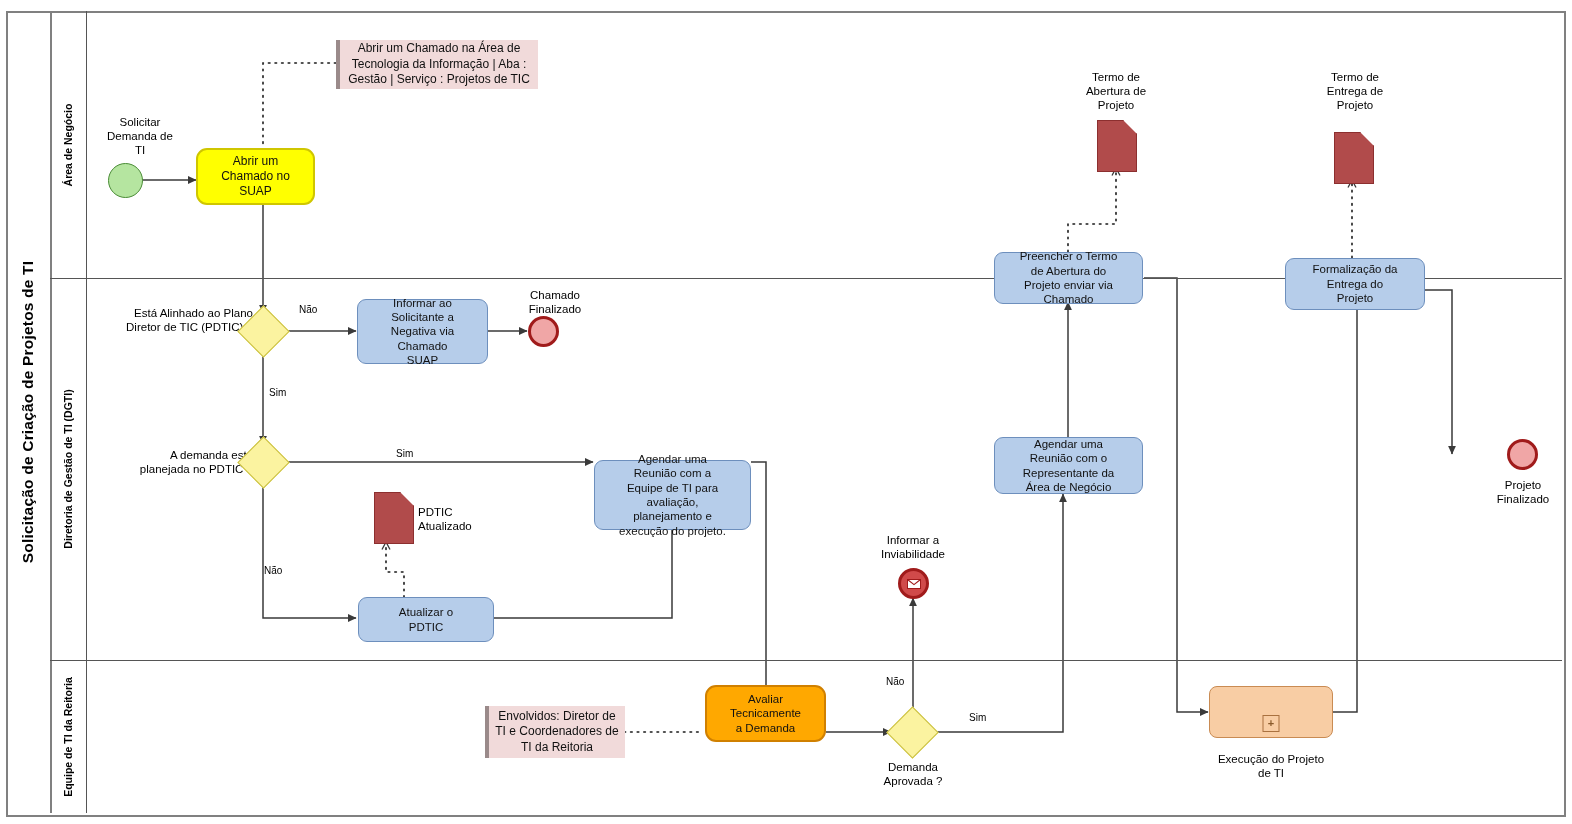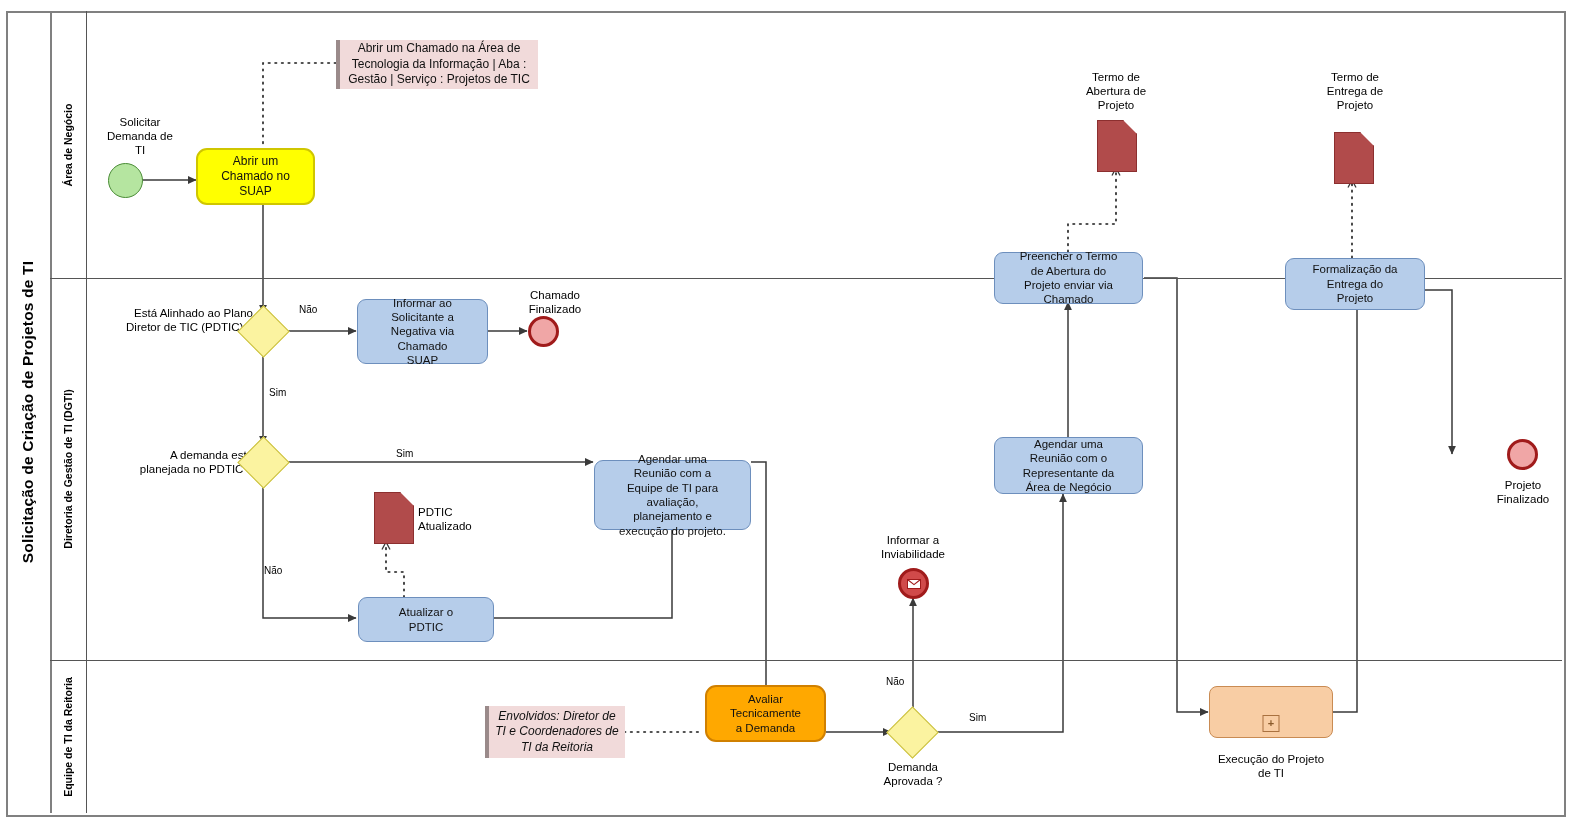--- a/index.html
+++ b/index.html
@@ -221,21 +221,21 @@
 Inviabilidade</div>
   <div class="node ev msgend" style="left:898px;top:568px;width:31px;height:31px;">
     <span class="env">
       <svg width="14" height="10" viewBox="0 0 14 10">
         <rect x="0.5" y="0.5" width="13" height="9" fill="#ffffff" stroke="#a01b1b" stroke-width="1"></rect>
         <path d="M0.5,0.5 L7,5.6 L13.5,0.5" fill="none" stroke="#a01b1b" stroke-width="1.2"></path>
       </svg>
     </span>
   </div>
 
-  <div class="annot" style="left:485px;top:706px;width:140px;height:52px;font-style:italic;">Envolvidos: Diretor de
+  <div class="annot" style="left:485px;top:706px;width:140px;height:52px;">Envolvidos: Diretor de
 TI e Coordenadores de
 TI da Reitoria</div>
 
   <div class="node task orange" style="left:705px;top:685px;width:121px;height:57px;">Avaliar
 Tecnicamente a
 Demanda</div>
 
   <div class="flowlabel" style="left:886px;top:676px;">Não</div>
 
   <div class="node gw" style="left:894px;top:714px;width:37px;height:37px;"></div>

